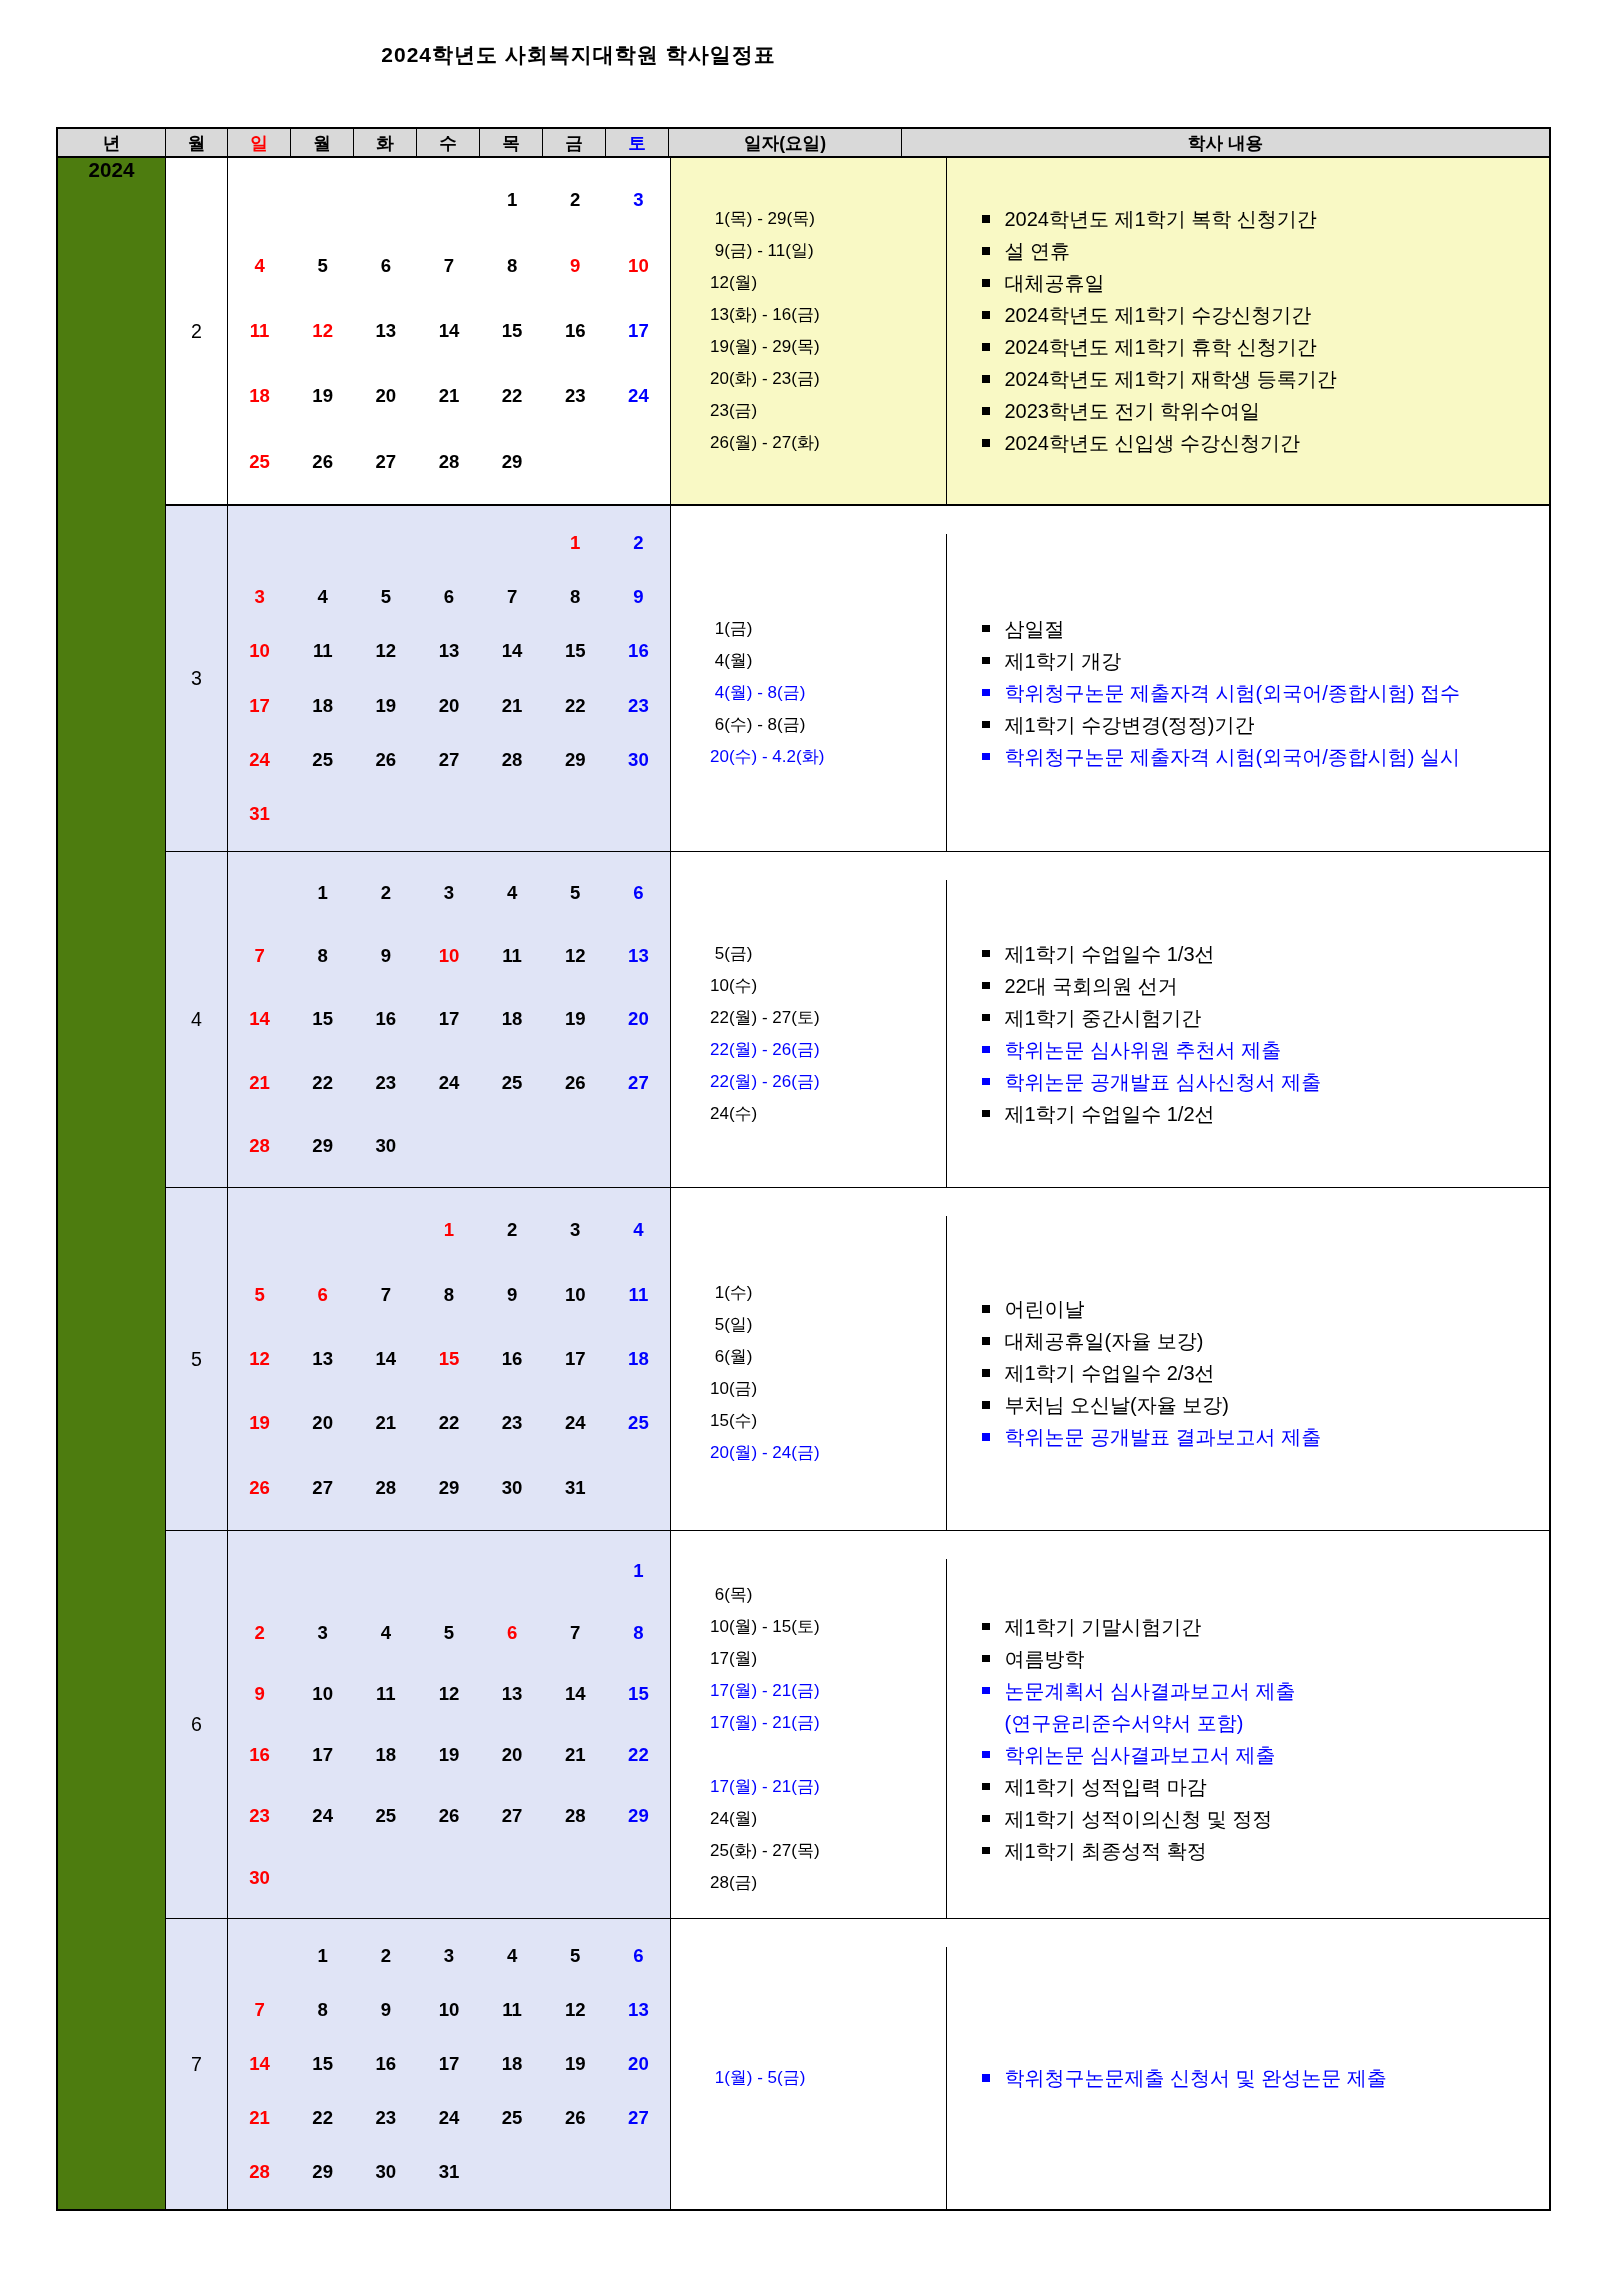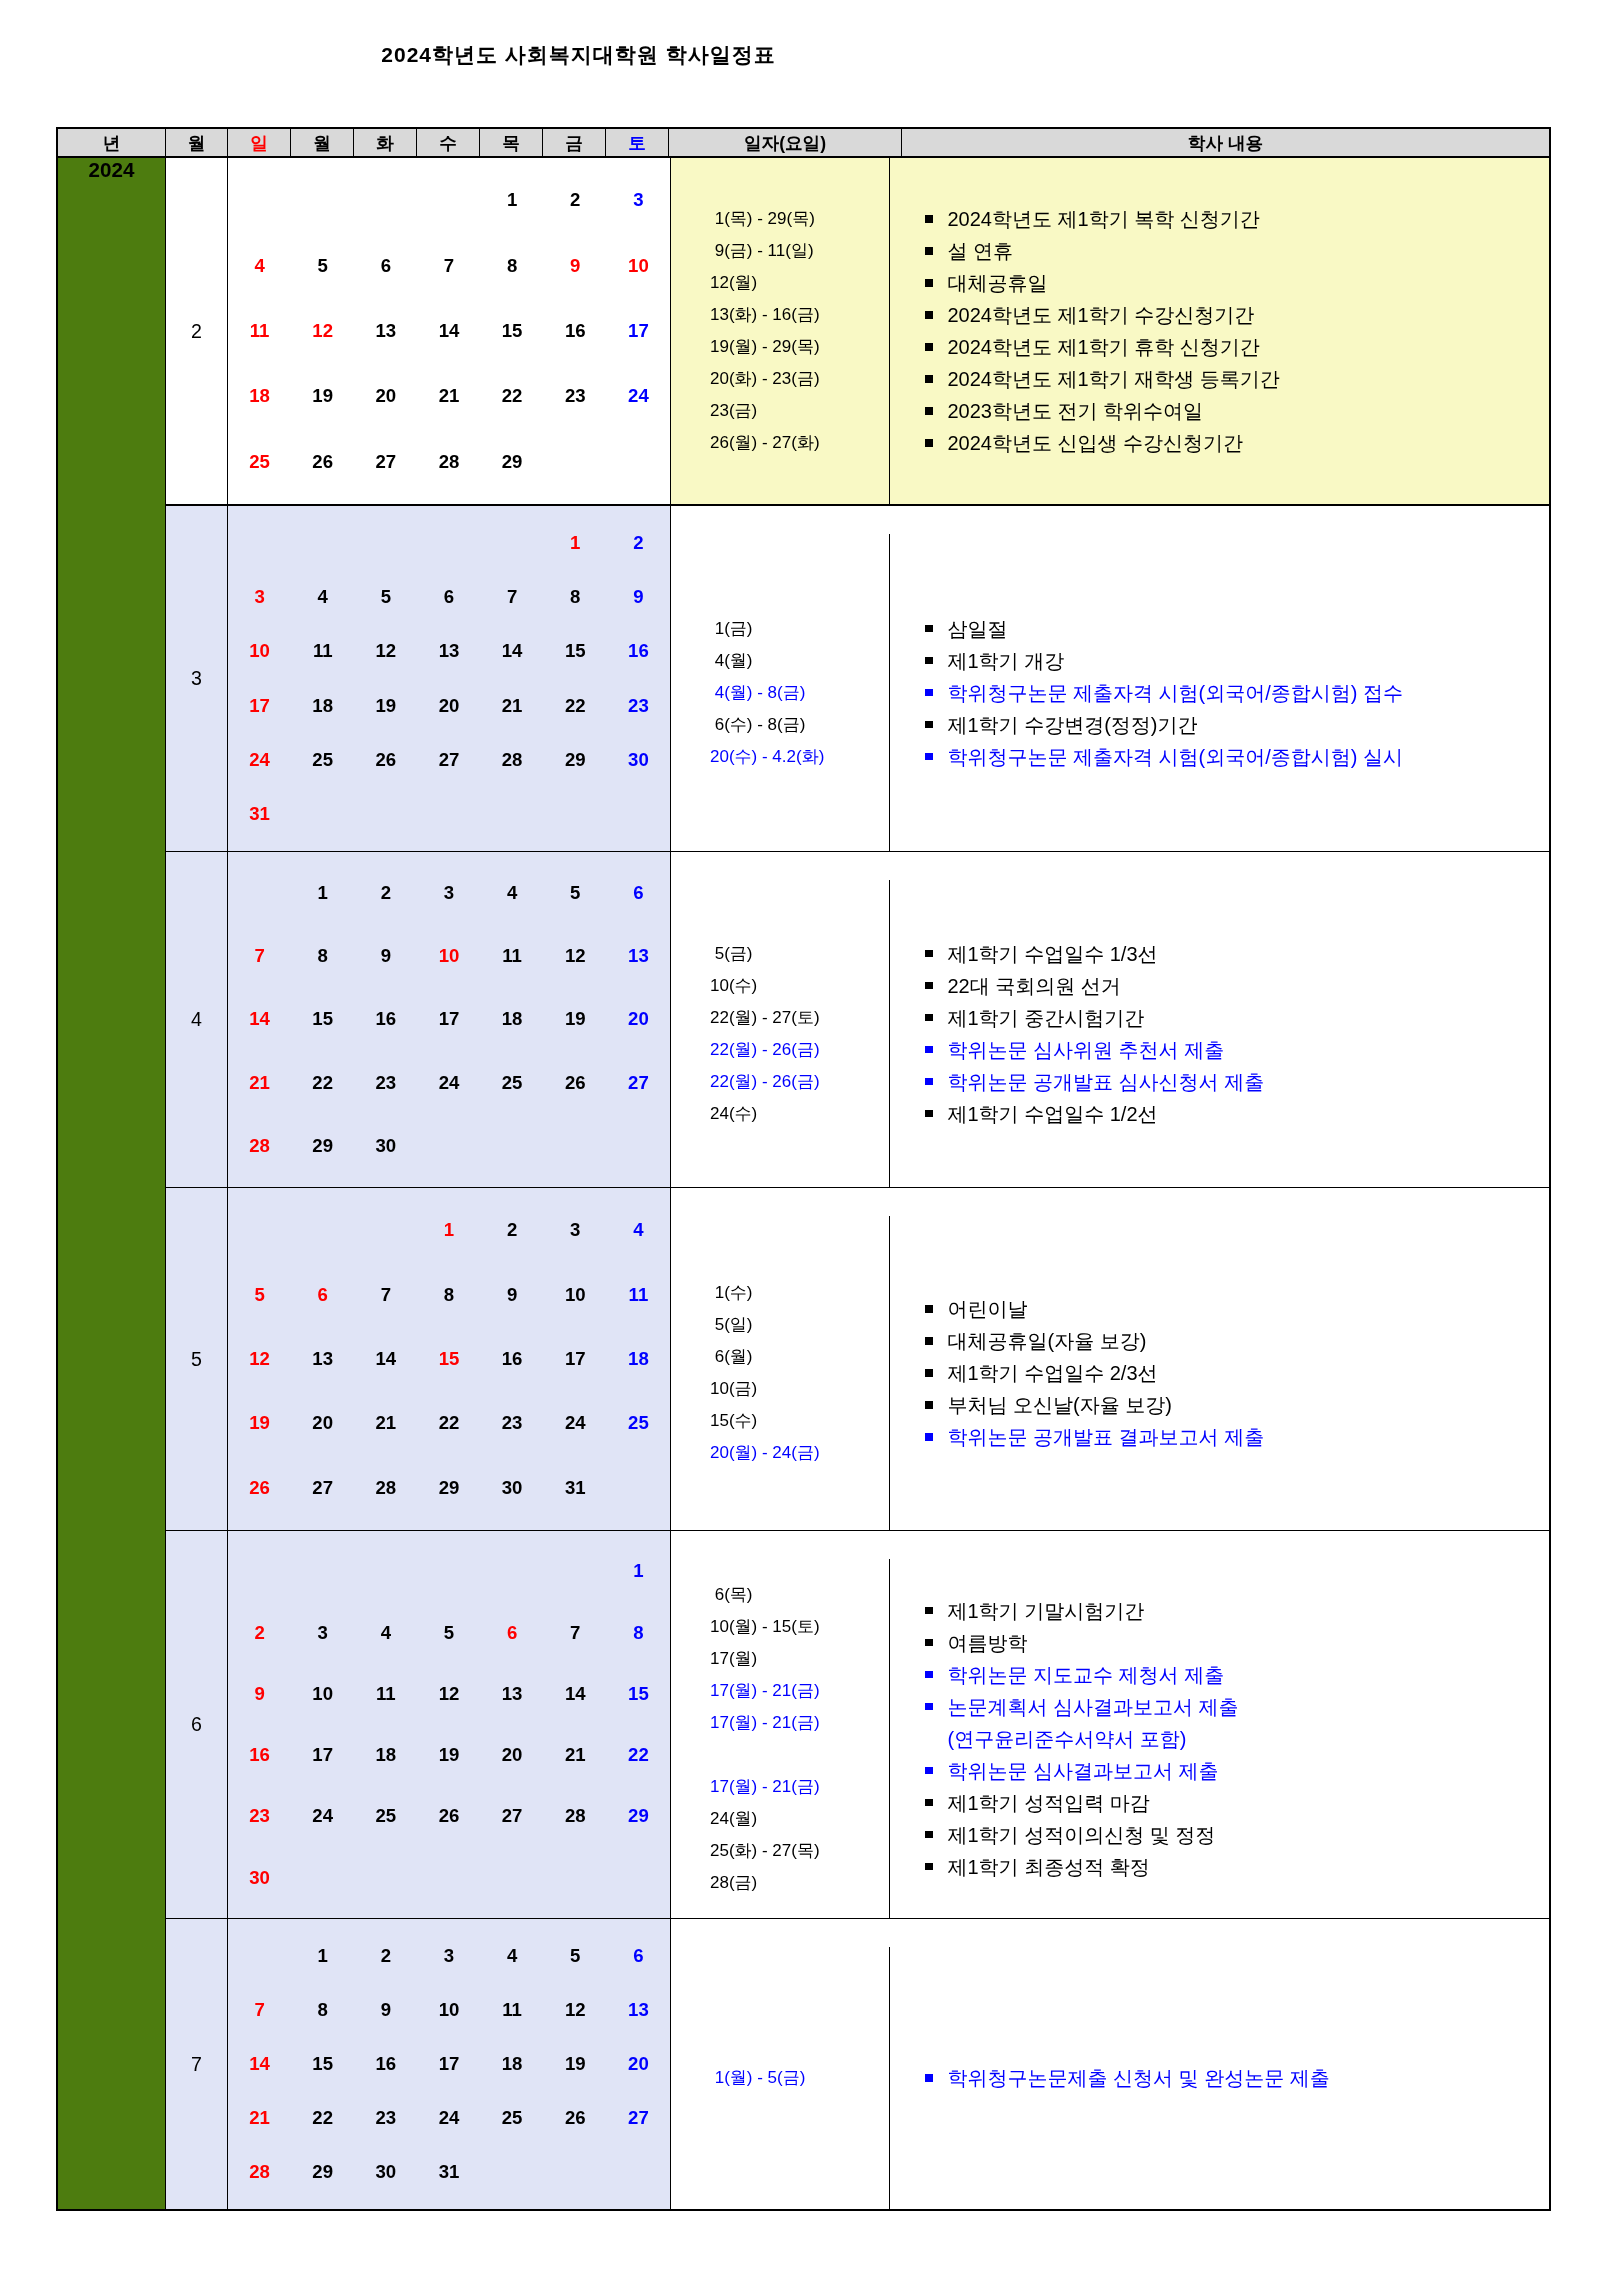--- a/index.html
+++ b/index.html
@@ -45,21 +45,21 @@
   }
   .cal-cell {
     width:443px; border-right:1px solid #000; box-sizing:border-box;
     display:flex; flex-direction:column; justify-content:space-around; padding:9.8px 0;
   }
   .week { display:flex; }
   .day { flex:1; text-align:center; font-weight:bold; font-size:18.6px; color:#000; }
   .red { color:#FF0000; }
   .blue { color:#0000FF; }
   .date-cell {
-    width:219px; border-right:1px solid #000; box-sizing:border-box;
+    width:276px; border-right:1px solid #000; box-sizing:border-box;
     display:flex; flex-direction:column; justify-content:center;
     padding-left:39px; font-size:17px;
   }
   .date-line { height:32px; line-height:32px; white-space:pre; }
   .blue-t { color:#0000FF; }
   .event-cell {
     flex:1; box-sizing:border-box;
     display:flex; flex-direction:column; justify-content:center;
     padding-left:35px; padding-right:7.8px; font-size:20px;
   }
@@ -519,24 +519,20 @@
               <div class="event-line">
                 <span class="bullet"></span>
                 <span class="etext">제1학기 기말시험기간</span>
               </div>
               <div class="event-line">
                 <span class="bullet"></span>
                 <span class="etext">여름방학</span>
               </div>
               <div class="event-line blue-t">
                 <span class="bullet"></span>
-                <span class="etext">학위논문 지도교수 제청서 제출</span>
-              </div>
-              <div class="event-line blue-t">
-                <span class="bullet"></span>
                 <span class="etext">논문계획서 심사결과보고서 제출</span>
               </div>
               <div class="event-line blue-t">
                 <span class="bullet hidden-b"></span>
                 <span class="etext">(연구윤리준수서약서 포함)</span>
               </div>
               <div class="event-line blue-t">
                 <span class="bullet"></span>
                 <span class="etext">학위논문 심사결과보고서 제출</span>
               </div>

